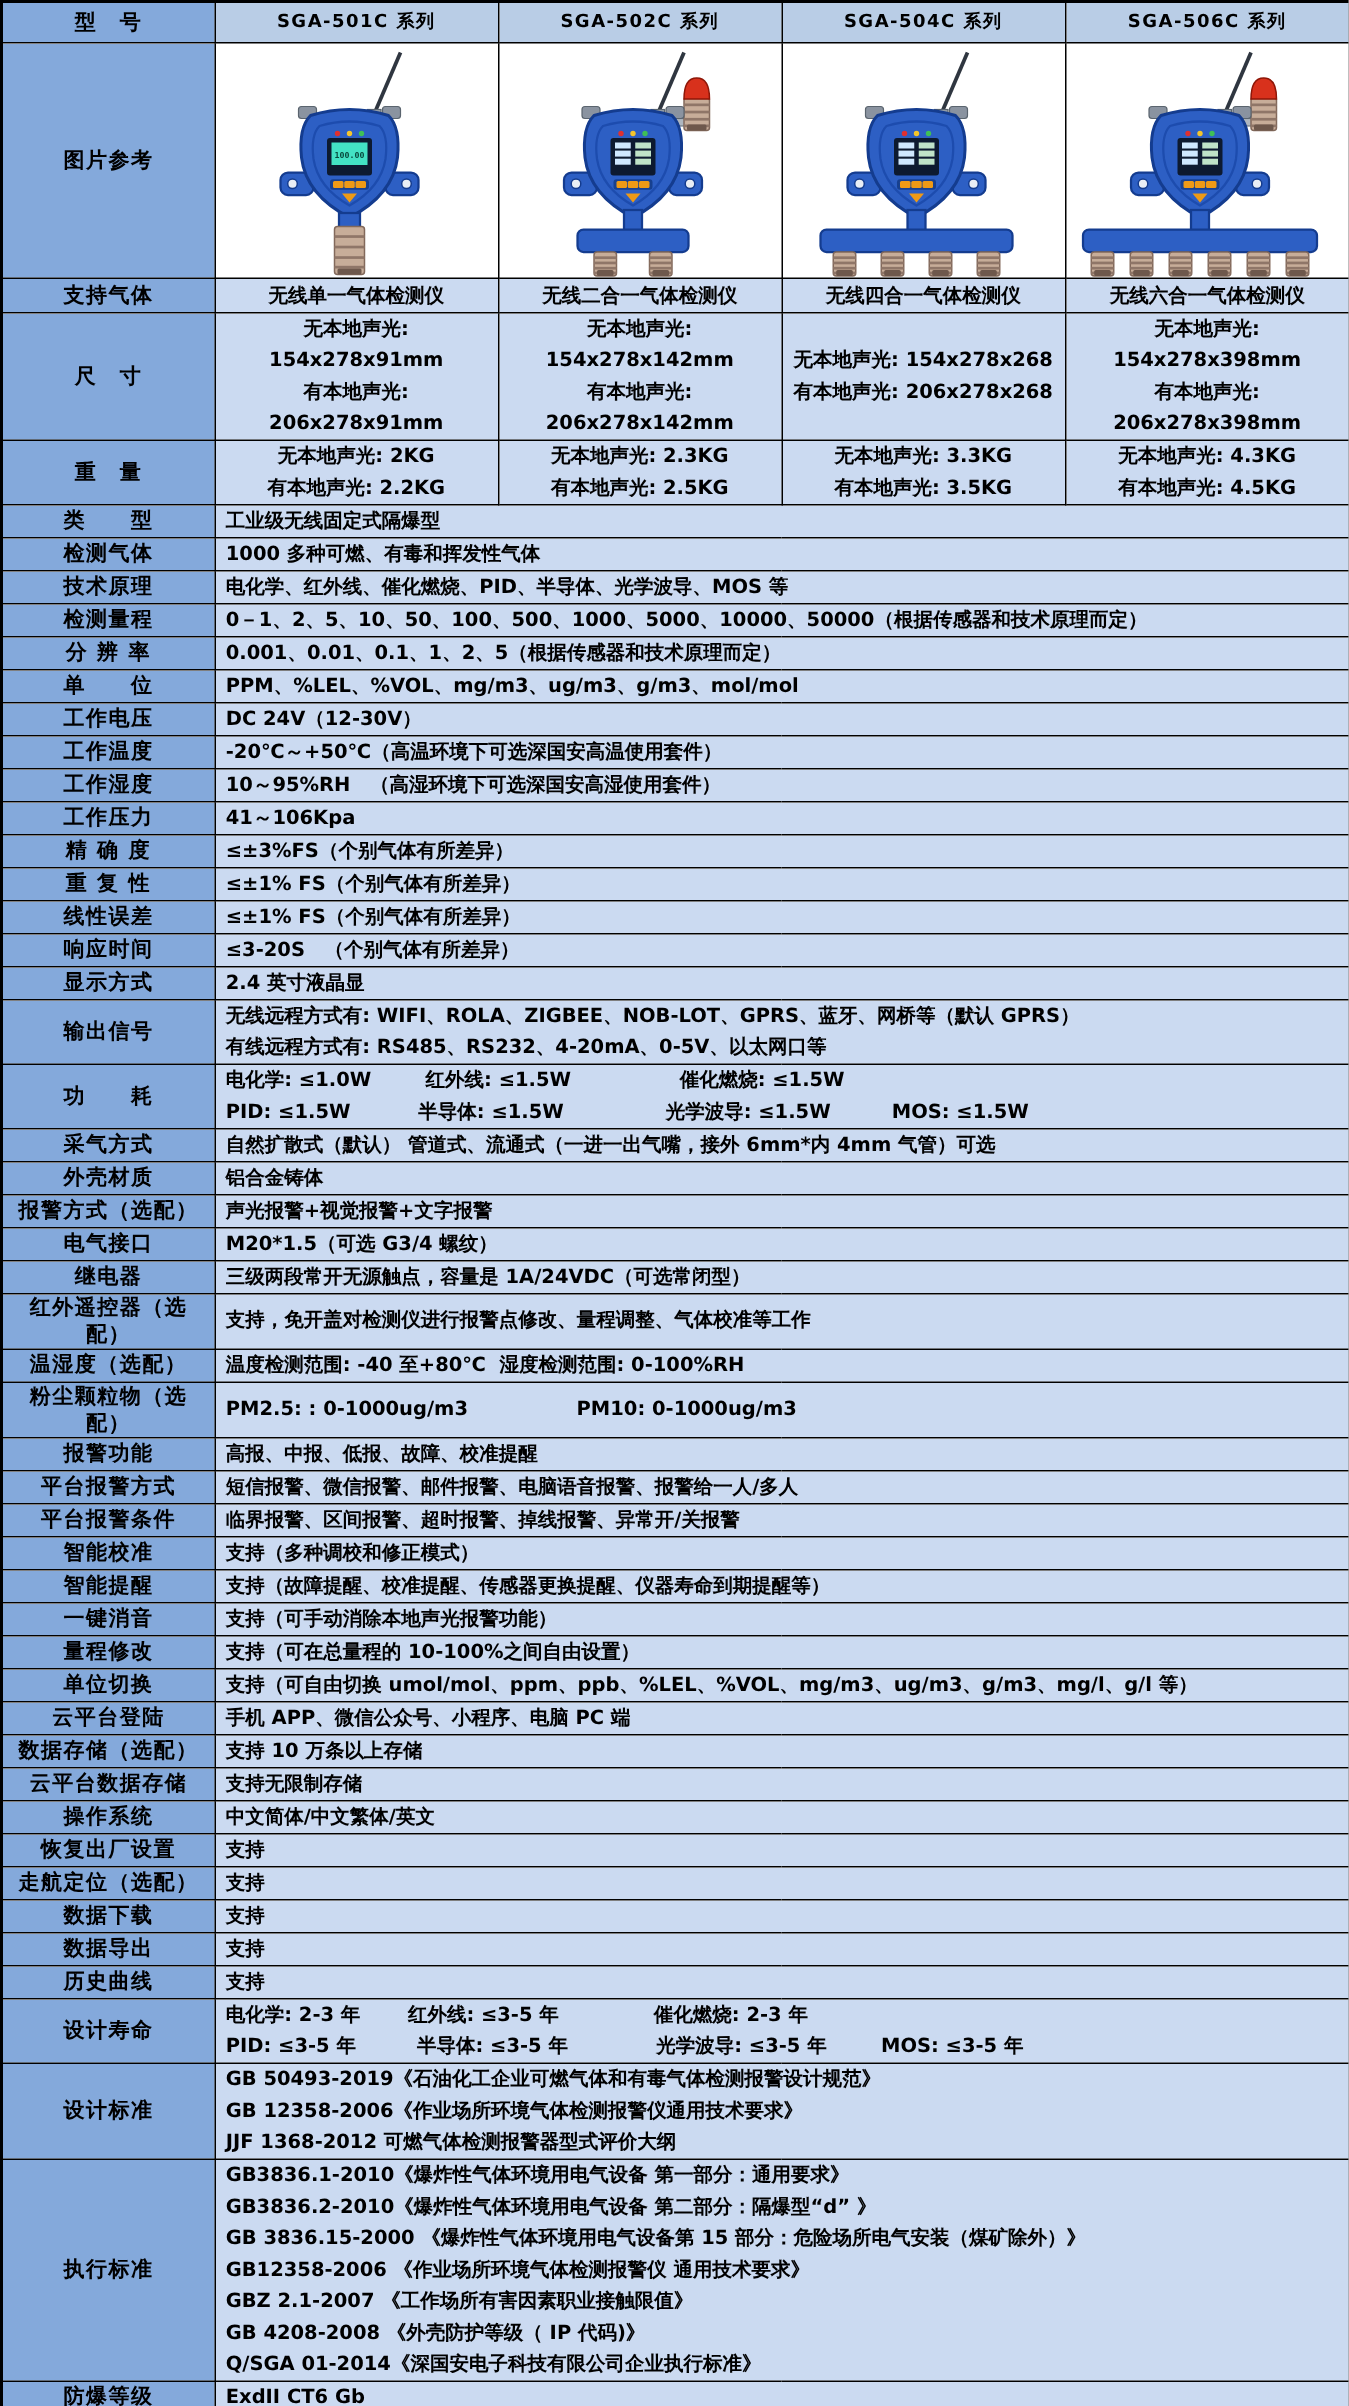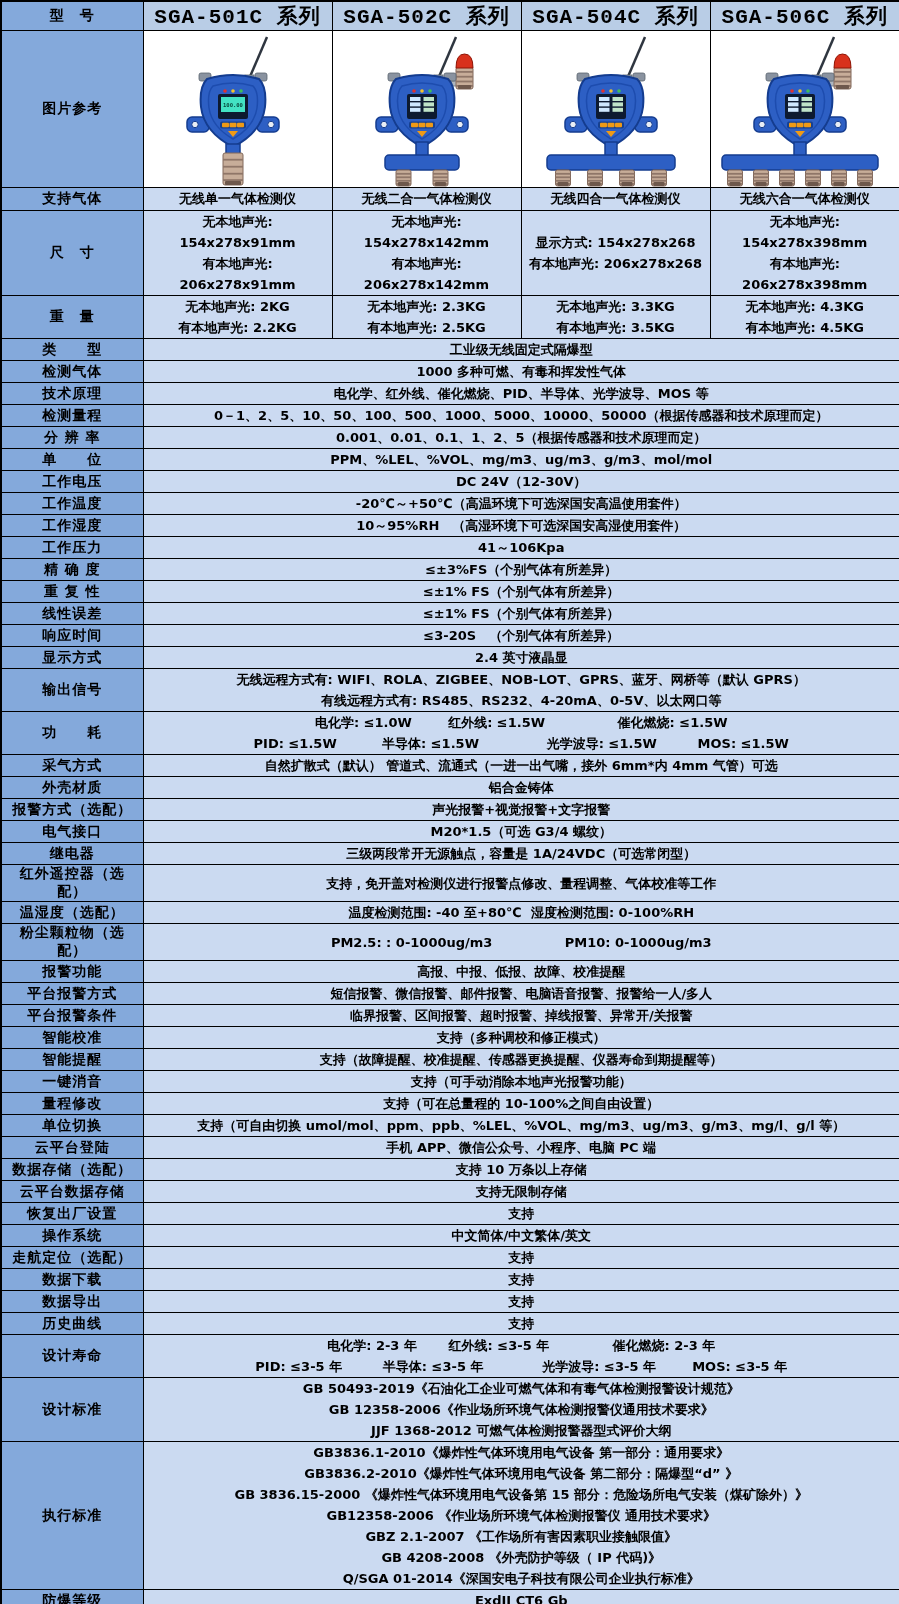--- a/index.html
+++ b/index.html
@@ -1,21 +1,21 @@
 <!DOCTYPE html>
 <html><head>
 <meta charset="utf-8">
 <style>
   html,body{margin:0;padding:0;background:#ffffff;}
   body{width:899px;font-family:"DejaVu Sans","Liberation Sans",sans-serif;color:#000;}
   table{border-collapse:collapse;width:899px;table-layout:fixed;border:2px solid #000;}
   td{border:1px solid #000;padding:0;vertical-align:middle;overflow:hidden;}
   .lbl{background:#84A9DB;text-align:center;font-weight:bold;font-size:14px;letter-spacing:1px;padding:0 8px;}
-  .model{background:#B9CDE6;text-align:center;font-weight:bold;font-size:21px;letter-spacing:1px;font-family:Liberation Mono, monospace;}
-  .val{background:#CBDAF1;font-size:13px;font-weight:bold;padding:0 7px;text-align:center;}
+  .model{background:#B9CDE6;text-align:center;font-weight:bold;font-size:12px;letter-spacing:1px;}
+  .val{background:#CBDAF1;font-size:13px;font-weight:bold;padding:0 7px;}
   .val .ln{line-height:21px;white-space:pre-wrap;}
   .c{text-align:center;margin-left:24px;}
   .imgcell{background:#ffffff;text-align:center;vertical-align:middle;}
   tr.hdr{height:27px;}
   tr.imgrow{height:118px;}
   tr.suprow{height:23px;}
   tr.sizerow{height:42px;}
   tr.wtrow{height:40px;}
   tr.spec{height:21px;}
   .dev svg{display:block;margin:0 auto;}
@@ -258,21 +258,21 @@
         <td class="lbl">尺　寸</td>
         <td class="val c">
           <div class="ln">无本地声光: 154x278x91mm</div>
           <div class="ln">有本地声光: 206x278x91mm</div>
         </td>
         <td class="val c">
           <div class="ln">无本地声光: 154x278x142mm</div>
           <div class="ln">有本地声光: 206x278x142mm</div>
         </td>
         <td class="val c">
-          <div class="ln">显示方式: 154x278x268</div>
+          <div class="ln">无本地声光: 154x278x268</div>
           <div class="ln">有本地声光: 206x278x268</div>
         </td>
         <td class="val c">
           <div class="ln">无本地声光: 154x278x398mm</div>
           <div class="ln">有本地声光: 206x278x398mm</div>
         </td>
       </tr>
       <tr class="wtrow">
         <td class="lbl">重　量</td>
         <td class="val c">
@@ -504,29 +504,29 @@
           <div class="ln">支持 10 万条以上存储</div>
         </td>
       </tr>
       <tr class="spec">
         <td class="lbl">云平台数据存储</td>
         <td class="val" colspan="4">
           <div class="ln">支持无限制存储</div>
         </td>
       </tr>
       <tr class="spec">
+        <td class="lbl">操作系统</td>
+        <td class="val" colspan="4">
+          <div class="ln">中文简体/中文繁体/英文</div>
+        </td>
+      </tr>
+      <tr class="spec">
         <td class="lbl">恢复出厂设置</td>
         <td class="val" colspan="4">
           <div class="ln">支持</div>
-        </td>
-      </tr>
-      <tr class="spec">
-        <td class="lbl">操作系统</td>
-        <td class="val" colspan="4">
-          <div class="ln">中文简体/中文繁体/英文</div>
         </td>
       </tr>
       <tr class="spec">
         <td class="lbl">走航定位（选配）</td>
         <td class="val" colspan="4">
           <div class="ln">支持</div>
         </td>
       </tr>
       <tr class="spec">
         <td class="lbl">数据下载</td>

